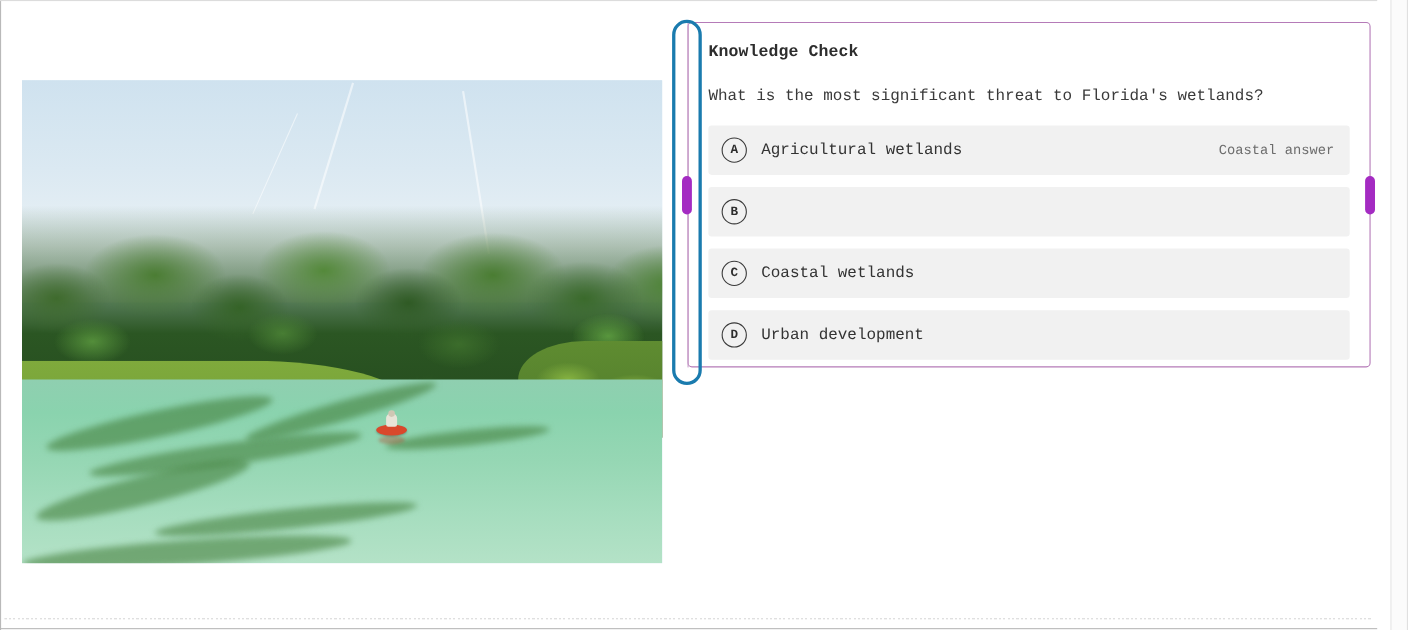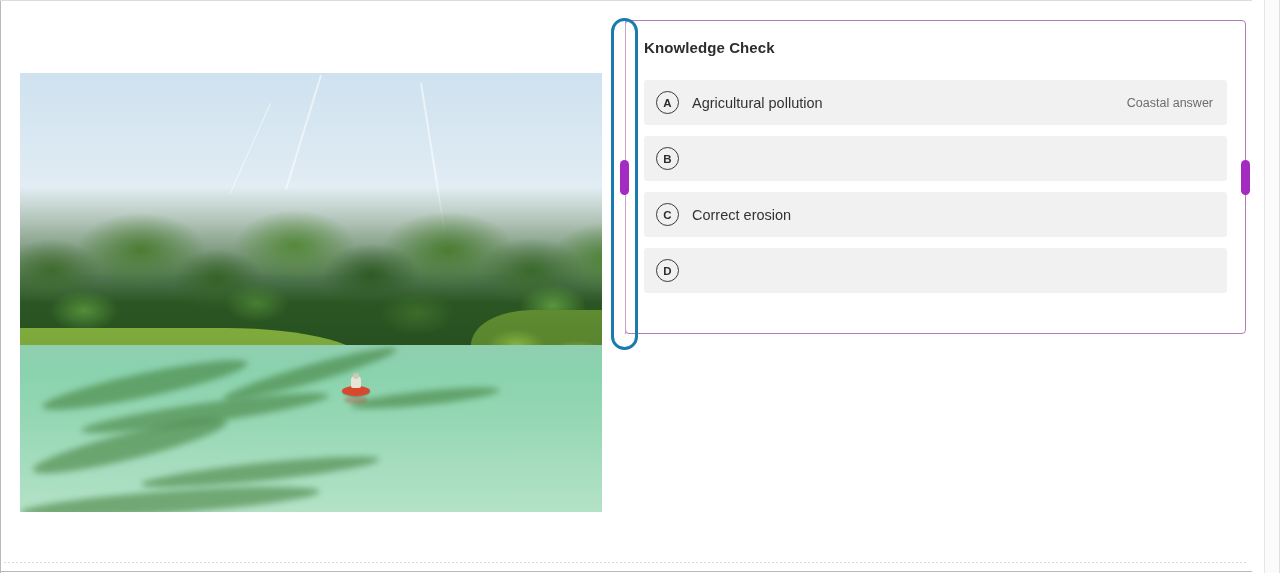--- a/index.html
+++ b/index.html
@@ -118,21 +118,21 @@
   }
 
   
   .quiz-panel {
     position:absolute; left:625px; top:20px;
     width:621px; height:314px;
     border:1px solid #b57bb8;
     border-radius:4px;
     background:#ffffff;
   }
-  .quiz-inner { padding:18px 18px 0 18px; }
+  .quiz-inner { padding:18px 18px 0 18px;font-family:Liberation Mono, monospace; }
   .quiz-title {
     font-size:15px; font-weight:bold; color:#2d2d2d;
     letter-spacing:.1px; margin-bottom:24px;
   }
   .quiz-question {
     font-size:14.5px; color:#3a3a3a; margin-bottom:18px;
   }
   .options { display:flex; flex-direction:column; gap:11px; }
   .option {
     display:flex; align-items:center;
@@ -205,42 +205,44 @@
     <div class="weed w7"></div>
     <div class="kayak-reflect"></div>
     <div class="kayak-body"></div>
     <div class="kayak-person"></div>
     <div class="kayak-head"></div>
   </div>
 
   <div class="quiz-panel">
     <div class="quiz-inner">
       <div class="quiz-title">Knowledge Check</div>
+      <div class="quiz-question">What is the most significant threat to Florida's wetlands?</div>
 
       <div class="options">
 
         <div class="option">
           <span class="opt-letter">A</span>
-          <span class="opt-text">Agricultural pollution</span>
+          <span class="opt-text">Agricultural wetlands</span>
           <span class="opt-tag">Coastal answer</span>
         </div>
 
         <div class="option">
           <span class="opt-letter">B</span>
           <span class="opt-tag"></span>
         </div>
 
         <div class="option">
           <span class="opt-letter">C</span>
-          <span class="opt-text">Correct erosion</span>
+          <span class="opt-text">Coastal wetlands</span>
           <span class="opt-tag"></span>
         </div>
 
         <div class="option">
           <span class="opt-letter">D</span>
+          <span class="opt-text">Urban development</span>
           <span class="opt-tag"></span>
         </div>
 
       </div>
     </div>
   </div>
 
   <div class="inner-track"></div>
   <div class="inner-thumb"></div>
   <div class="focus-ring"></div>

